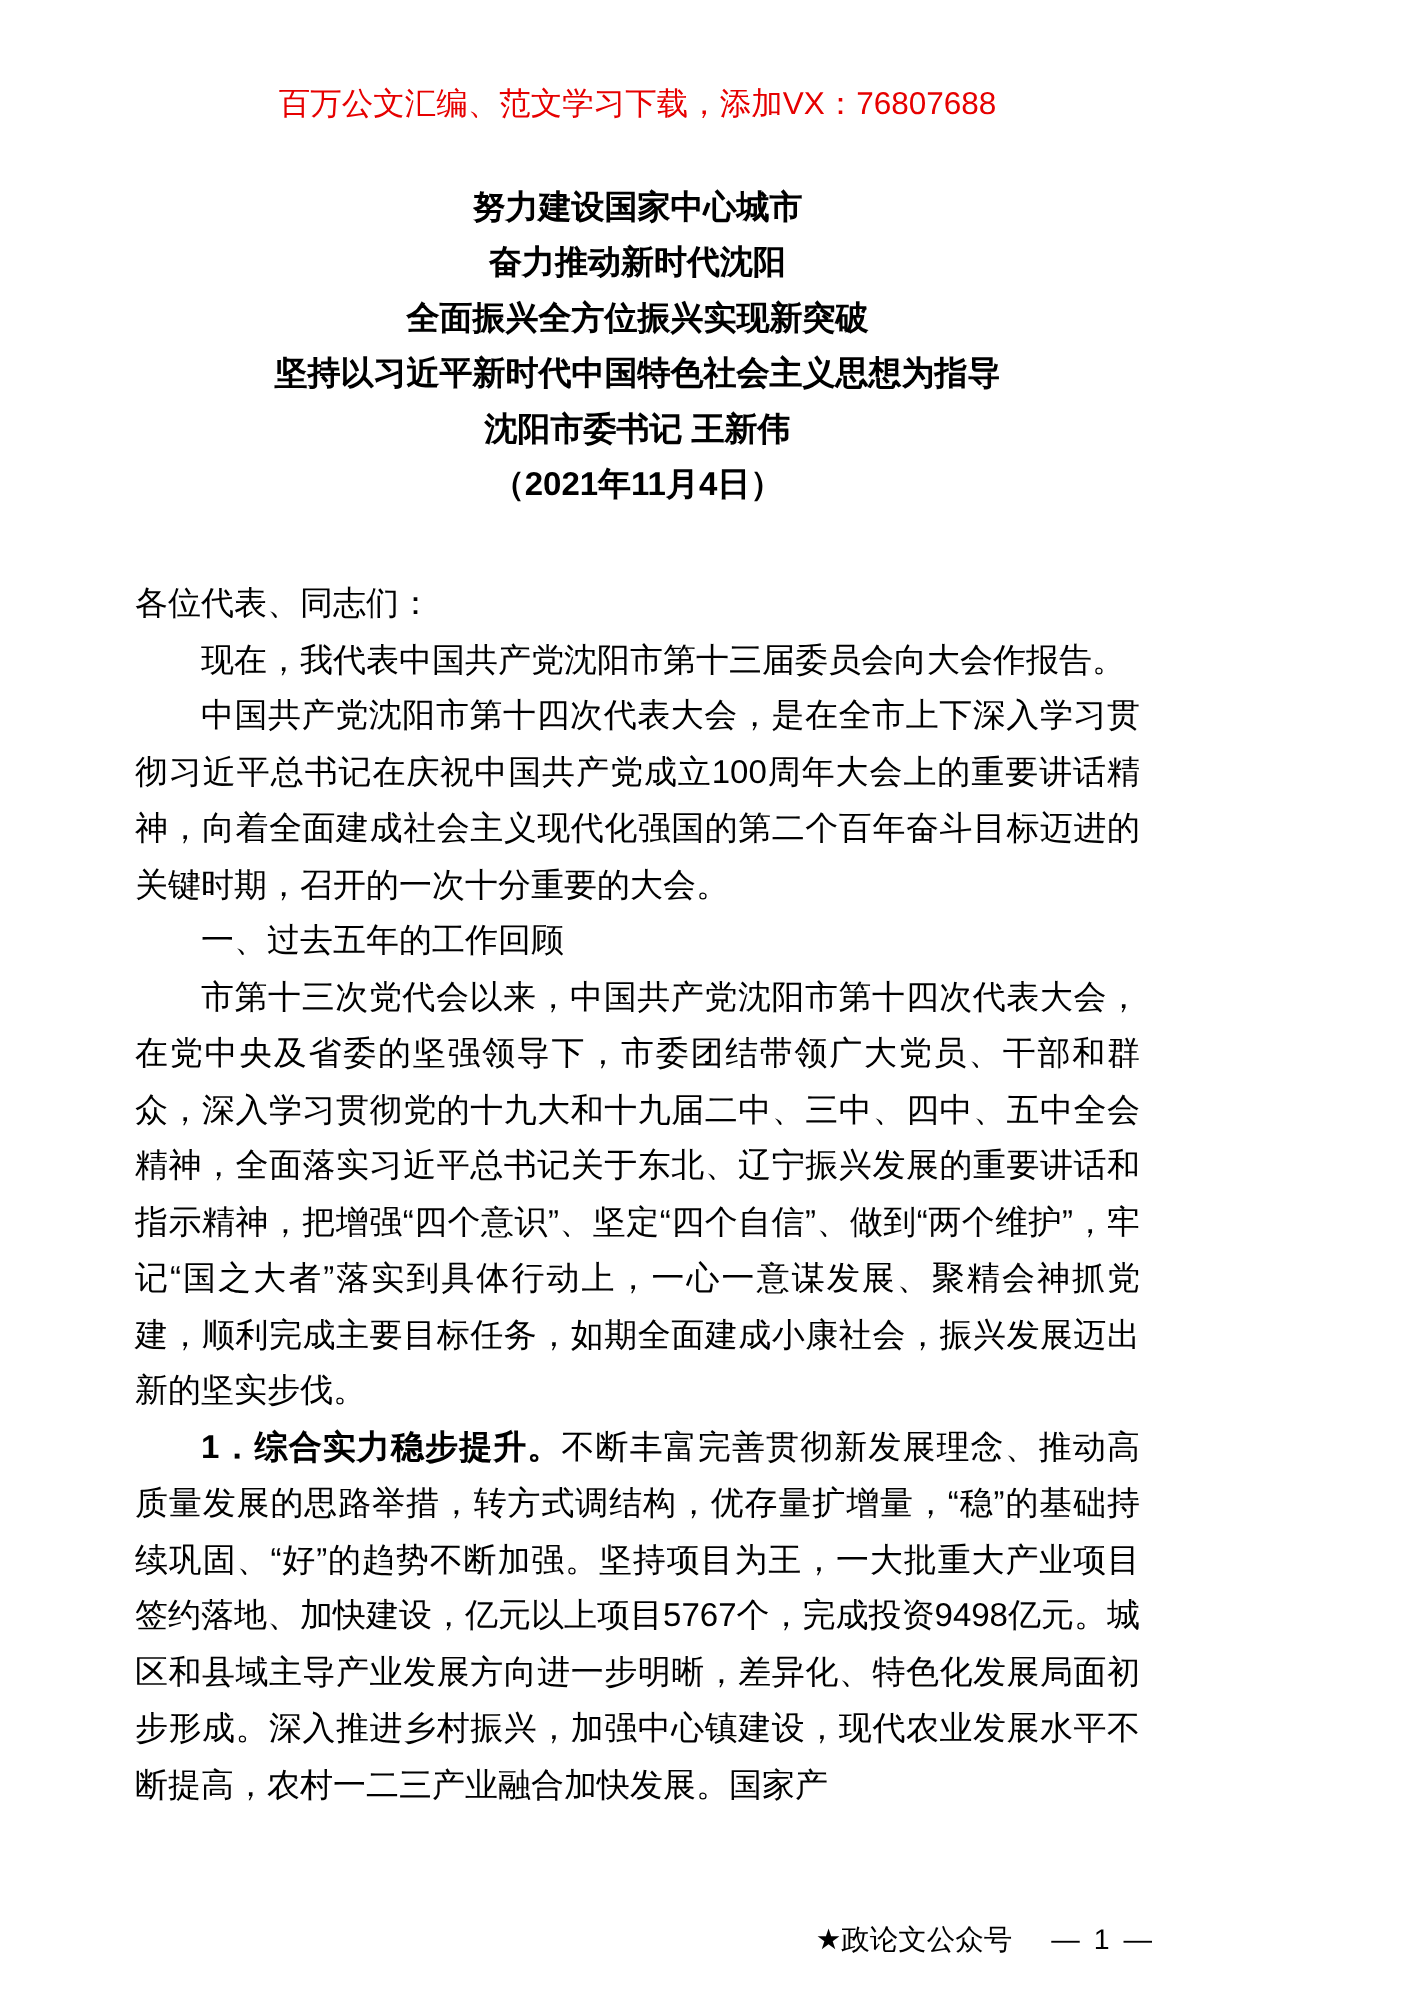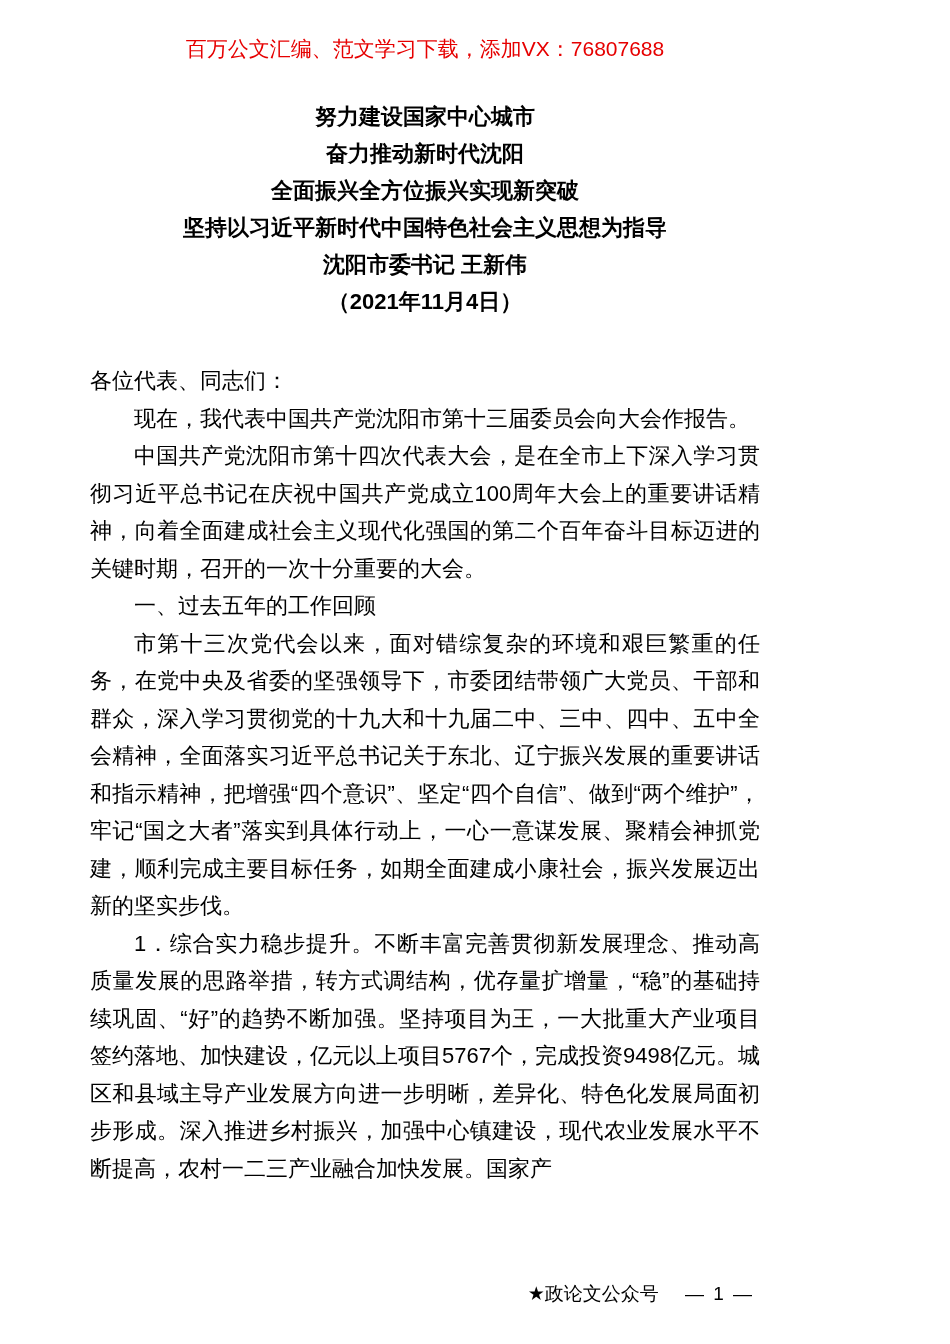--- a/index.html
+++ b/index.html
@@ -10,21 +10,21 @@
     background: #ffffff;
     color: #000000;
     font-family: "Liberation Sans", "DejaVu Sans", sans-serif;
     position: relative;
     overflow: hidden;
   }
   .page {
     position: relative;
     width: 850px;
     height: 1344px;
-    padding: 36px 90px 0 90px;
+    padding: 57px 90px 0 90px;
   }
   .notice {
     text-align: center;
     font-size: 21px;
     line-height: 26px;
     font-weight: 400;
   }
   .title-block {
     margin-top: 36px;
   }
@@ -42,25 +42,25 @@
   }
   .body-block p.para {
     margin: 0;
     text-indent: 2em;
     word-break: break-all;
   }
   .body-block p.para.no-indent {
     text-indent: 0;
   }
   .body-block .lead {
-    font-weight: 400;
+    font-weight: 700;
   }
   .footer {
     position: absolute;
-    right: 96px;
+    right: 80px;
     bottom: 38px;
     font-size: 19px;
     line-height: 24px;
     white-space: nowrap;
   }
   .footer .page-num {
     margin-left: 26px;
     letter-spacing: 2px;
   }
 </style>
@@ -78,21 +78,21 @@
       <div class="title-line">坚持以习近平新时代中国特色社会主义思想为指导</div>
       <div class="title-line">沈阳市委书记 王新伟</div>
       <div class="title-line">（2021年11月4日）</div>
     </div>
 
   <div class="body-block">
       <p class="para no-indent">各位代表、同志们：</p>
       <p class="para">现在，我代表中国共产党沈阳市第十三届委员会向大会作报告。</p>
       <p class="para">中国共产党沈阳市第十四次代表大会，是在全市上下深入学习贯彻习近平总书记在庆祝中国共产党成立100周年大会上的重要讲话精神，向着全面建成社会主义现代化强国的第二个百年奋斗目标迈进的关键时期，召开的一次十分重要的大会。</p>
       <p class="para">一、过去五年的工作回顾</p>
-      <p class="para">市第十三次党代会以来，面对错综复杂的环境和艰巨繁重的任务，在党中央及省委的坚强领导下，市委团结带领广大党员、干部和群众，深入学习贯彻党的十九大和十九届二中、三中、四中、五中全会精神，全面落实习近平总书记关于东北、辽宁振兴发展的重要讲话和指示精神，把增强“四个意识”、坚定“四个自信”、做到“两个维护”，牢记“国之大者”落实到具体行动上，一心一意谋发展、聚精会神抓党建，顺利完成主要目标任务，如期全面建成小康社会，振兴发展迈出新的坚实步伐。</p>
+      <p class="para">市第十三次党代会以来，中国共产党沈阳市第十四次代表大会，在党中央及省委的坚强领导下，市委团结带领广大党员、干部和群众，深入学习贯彻党的十九大和十九届二中、三中、四中、五中全会精神，全面落实习近平总书记关于东北、辽宁振兴发展的重要讲话和指示精神，把增强“四个意识”、坚定“四个自信”、做到“两个维护”，牢记“国之大者”落实到具体行动上，一心一意谋发展、聚精会神抓党建，顺利完成主要目标任务，如期全面建成小康社会，振兴发展迈出新的坚实步伐。</p>
       <p class="para"><span class="lead">1．综合实力稳步提升。</span>不断丰富完善贯彻新发展理念、推动高质量发展的思路举措，转方式调结构，优存量扩增量，“稳”的基础持续巩固、“好”的趋势不断加强。坚持项目为王，一大批重大产业项目签约落地、加快建设，亿元以上项目5767个，完成投资9498亿元。城区和县域主导产业发展方向进一步明晰，差异化、特色化发展局面初步形成。深入推进乡村振兴，加强中心镇建设，现代农业发展水平不断提高，农村一二三产业融合加快发展。国家产</p>
     </div>
 
   <div class="footer">
     <span class="footer-label">★政论文公众号</span><span class="page-num">— 1 —</span>
   </div>
 
 </div>
 
 </body></html>

